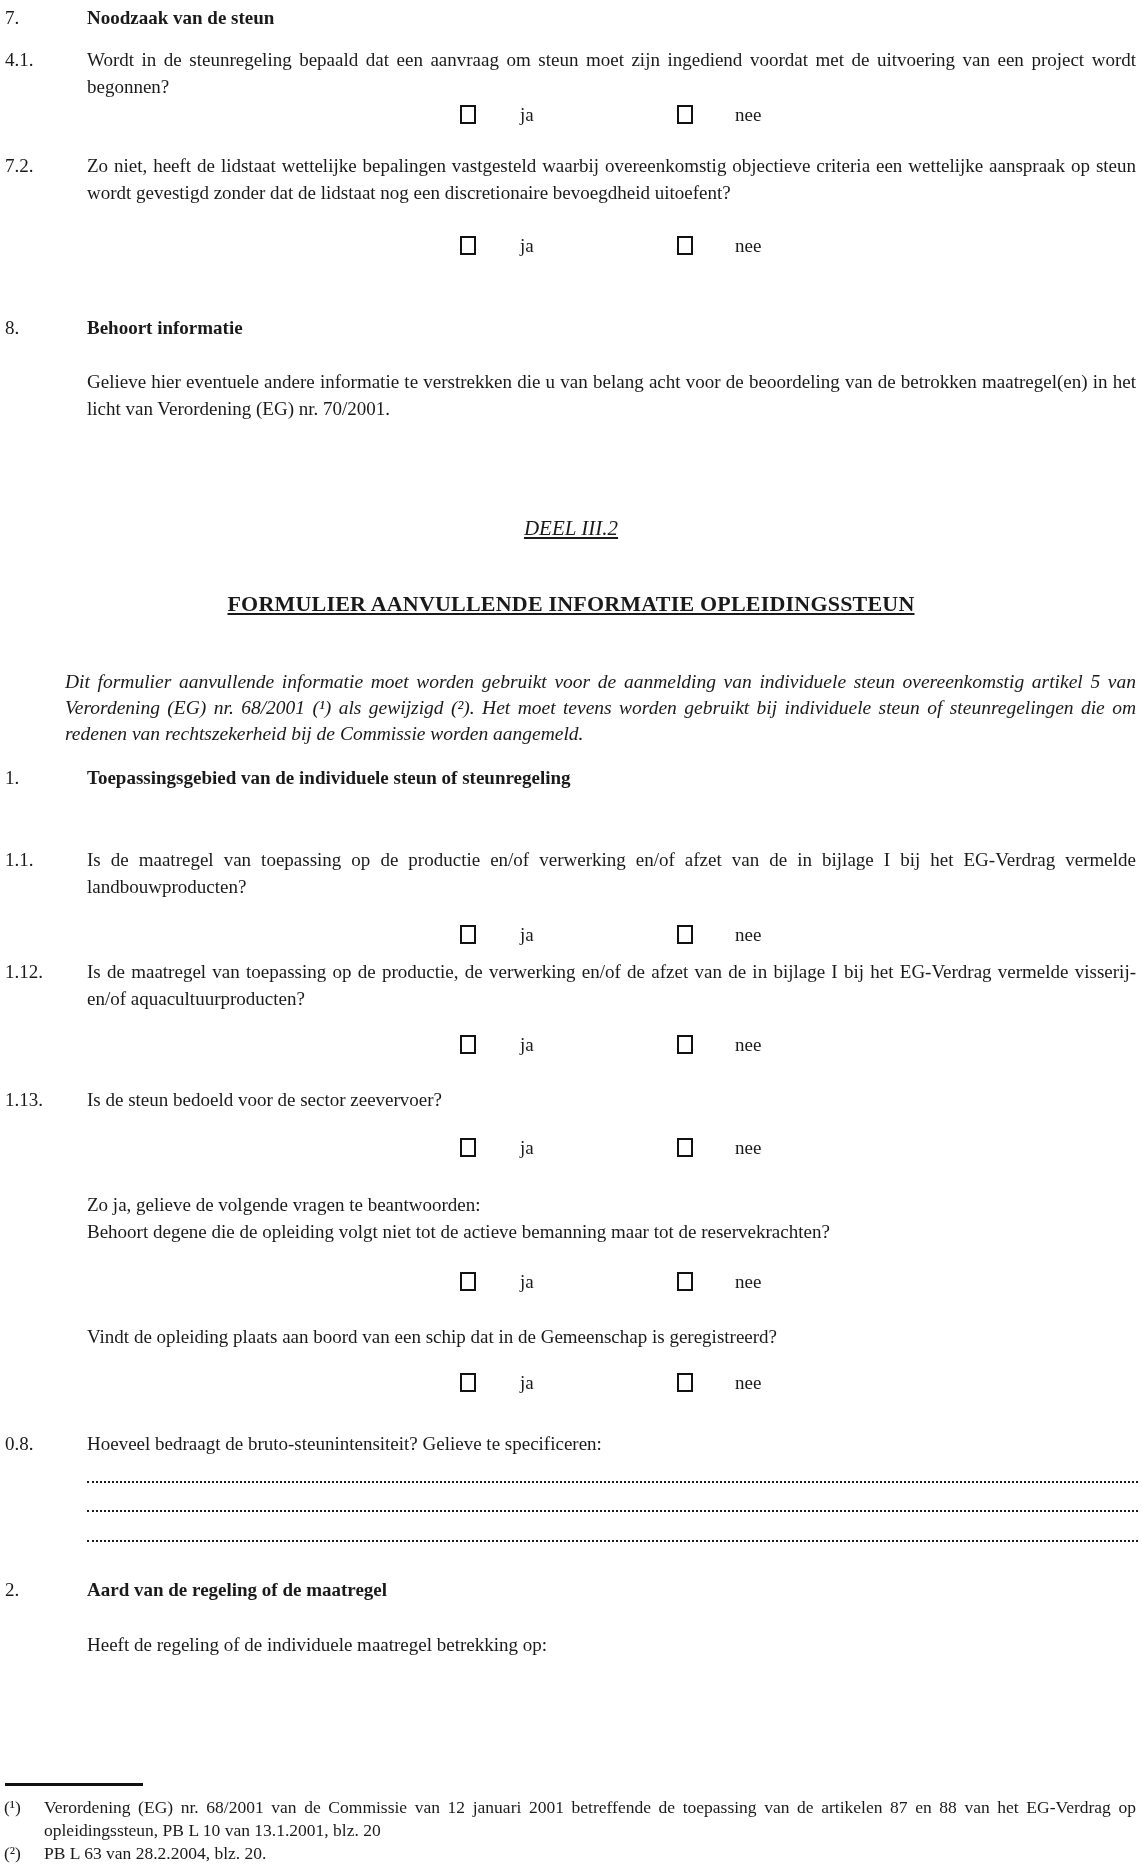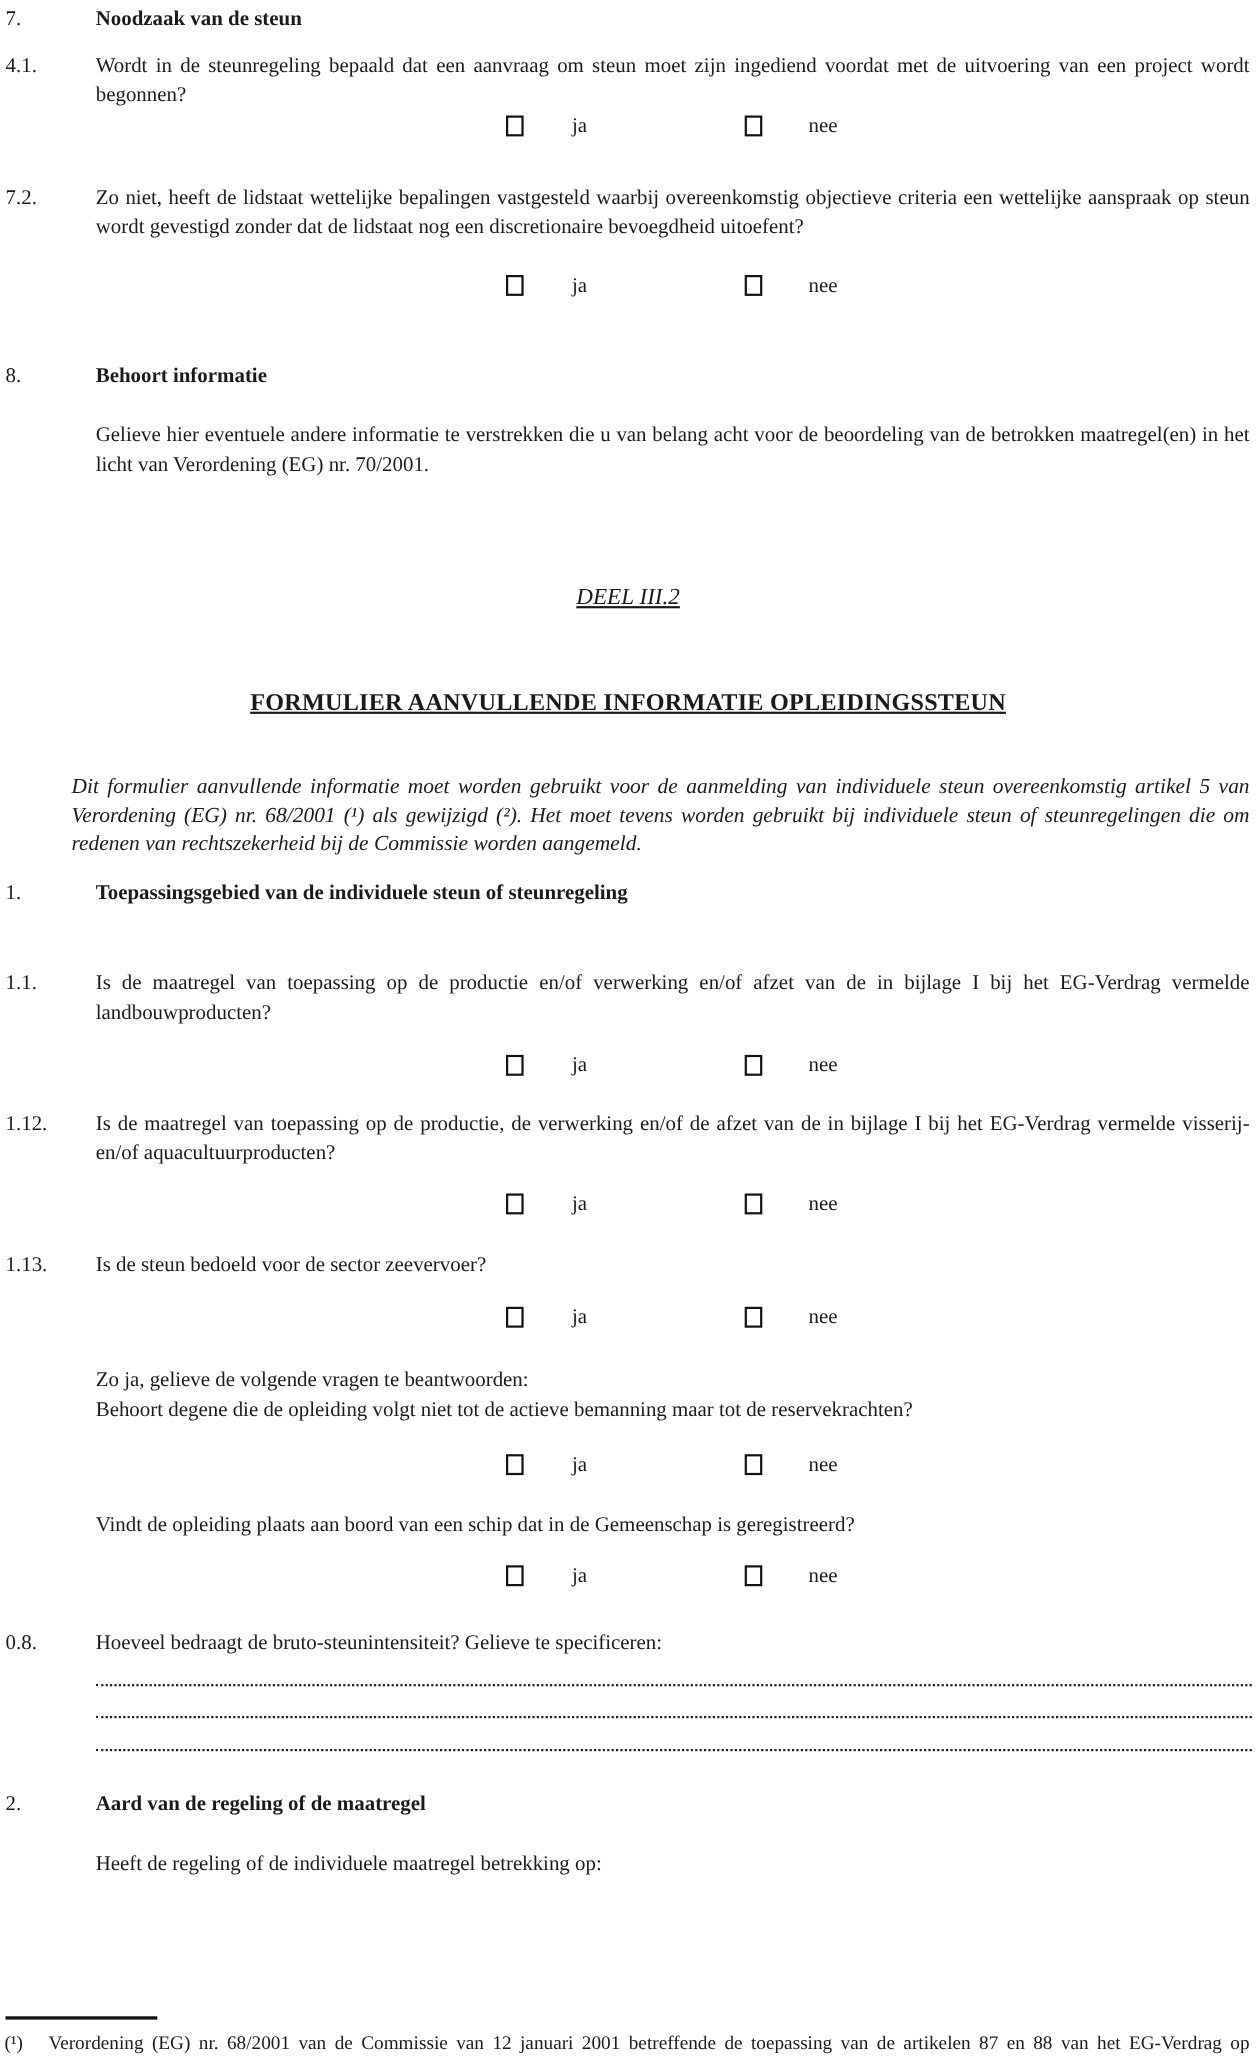--- a/index.html
+++ b/index.html
@@ -77,60 +77,60 @@
     <div class="num">4.1.</div>
     <div class="qtext">Wordt in de steunregeling bepaald dat een aanvraag om steun moet zijn ingediend voordat met de uitvoering van een project wordt begonnen?</div>
   </div>
   <div class="cbrow" style="margin-top:4px">
     <span class="cbox" style="left:460px"></span>
     <span class="cblabel" style="left:520px">ja</span>
     <span class="cbox" style="left:677px"></span>
     <span class="cblabel" style="left:735px">nee</span>
   </div>
 
-  <div class="qrow" style="margin-top:38px">
+  <div class="qrow" style="margin-top:24px">
     <div class="num">7.2.</div>
     <div class="qtext">Zo niet, heeft de lidstaat wettelijke bepalingen vastgesteld waarbij overeenkomstig objectieve criteria een wettelijke aanspraak op steun wordt gevestigd zonder dat de lidstaat nog een discretionaire bevoegdheid uitoefent?</div>
   </div>
   <div class="cbrow" style="margin-top:29px">
     <span class="cbox" style="left:460px"></span>
     <span class="cblabel" style="left:520px">ja</span>
     <span class="cbox" style="left:677px"></span>
     <span class="cblabel" style="left:735px">nee</span>
   </div>
 
   <div class="qrow" style="margin-top:55px">
     <div class="num">8.</div>
     <div class="qtext bold">Behoort informatie</div>
   </div>
   <div class="plain-block" style="margin-top:27px">Gelieve hier eventuele andere informatie te verstrekken die u van belang acht voor de beoordeling van de betrokken maatregel(en) in het licht van Verordening (EG) nr. 70/2001.</div>
 
   <div class="center-line part-title" style="margin-top:92px">DEEL III.2</div>
 
-  <div class="center-line form-title" style="margin-top:66px">FORMULIER AANVULLENDE INFORMATIE OPLEIDINGSSTEUN</div>
+  <div class="center-line form-title" style="margin-top:46px">FORMULIER AANVULLENDE INFORMATIE OPLEIDINGSSTEUN</div>
 
   <div class="intro" style="margin-top:50px">Dit formulier aanvullende informatie moet worden gebruikt voor de aanmelding van individuele steun overeenkomstig artikel 5 van Verordening (EG) nr. 68/2001 (¹) als gewijzigd (²). Het moet tevens worden gebruikt bij individuele steun of steunregelingen die om redenen van rechtszekerheid bij de Commissie worden aangemeld.</div>
 
   <div class="qrow" style="margin-top:17px">
     <div class="num">1.</div>
     <div class="qtext bold">Toepassingsgebied van de individuele steun of steunregeling</div>
   </div>
 
   <div class="qrow" style="margin-top:55px">
     <div class="num">1.1.</div>
     <div class="qtext">Is de maatregel van toepassing op de productie en/of verwerking en/of afzet van de in bijlage I bij het EG-Verdrag vermelde landbouwproducten?</div>
   </div>
   <div class="cbrow" style="margin-top:24px">
     <span class="cbox" style="left:460px"></span>
     <span class="cblabel" style="left:520px">ja</span>
     <span class="cbox" style="left:677px"></span>
     <span class="cblabel" style="left:735px">nee</span>
   </div>
 
-  <div class="qrow" style="margin-top:26px">
+  <div class="qrow" style="margin-top:10px">
     <div class="num">1.12.</div>
     <div class="qtext">Is de maatregel van toepassing op de productie, de verwerking en/of de afzet van de in bijlage I bij het EG-Verdrag vermelde visserij- en/of aquacultuurproducten?</div>
   </div>
   <div class="cbrow" style="margin-top:22px">
     <span class="cbox" style="left:460px"></span>
     <span class="cblabel" style="left:520px">ja</span>
     <span class="cbox" style="left:677px"></span>
     <span class="cblabel" style="left:735px">nee</span>
   </div>
 

